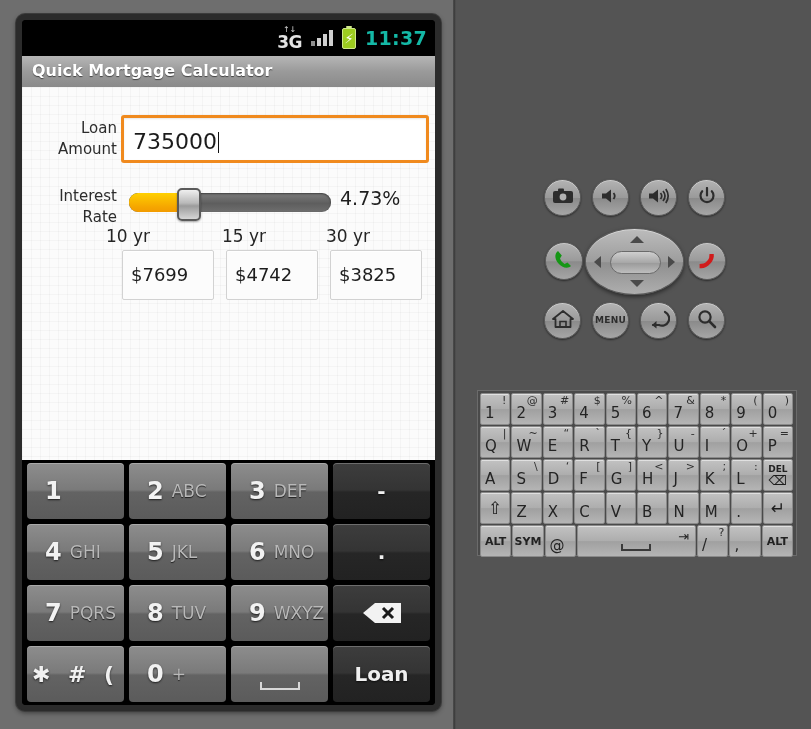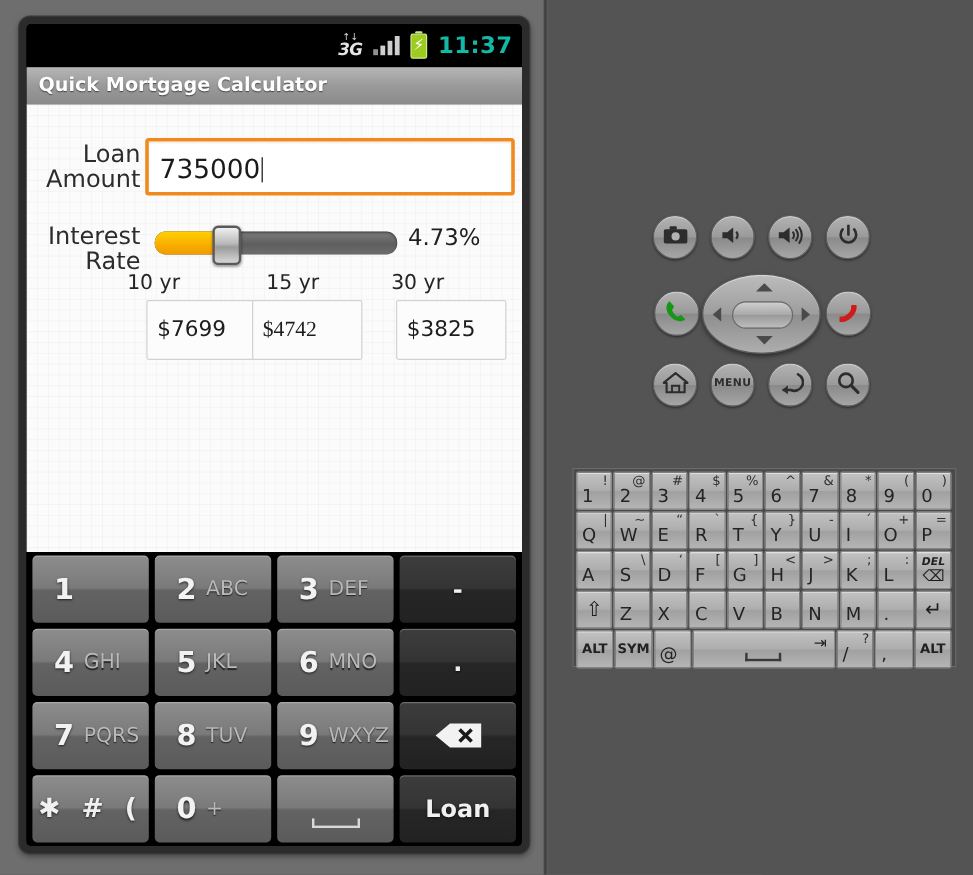--- a/index.html
+++ b/index.html
@@ -21,21 +21,21 @@
   .device{position:absolute;left:16px;top:14px;width:425px;height:697px;
           background:#2b2b2b;border-radius:9px;
           box-shadow:0 0 0 1px #3c3c3c, 0 2px 5px rgba(0,0,0,.45);}
   .device-inner{position:absolute;left:6px;top:6px;width:413px;height:685px;background:#000;border-radius:4px;overflow:hidden;}
 
   
   .statusbar{position:absolute;left:0;top:0;width:413px;height:36px;background:#000;}
   .sb-icons{position:absolute;right:8px;top:0;height:36px;display:flex;align-items:center;gap:9px;}
   .sig3g{display:flex;flex-direction:column;align-items:center;line-height:1;}
   .sig3g .arrows{font-size:8px;color:#d8d8d8;letter-spacing:0px;height:8px;}
-  .sig3g .g3{font-size:14px;font-weight:bold;color:#e4e4e4;letter-spacing:-.5px;font-style:italic;}
+  .sig3g .g3{font-size:17px;font-weight:bold;color:#e4e4e4;letter-spacing:-.5px;}
   .bars{display:flex;align-items:flex-end;gap:2px;height:16px;}
   .bars i{display:block;width:4px;background:#cfcfcf;}
   .bars i:nth-child(1){height:5px;background:#8f8f8f;}
   .bars i:nth-child(2){height:8px;}
   .bars i:nth-child(3){height:12px;}
   .bars i:nth-child(4){height:16px;}
   .batt{position:relative;width:12px;height:19px;background:#9ccc1f;border-radius:2px;border:1px solid #cfe88a;}
   .batt:before{content:"";position:absolute;left:3px;top:-3px;width:6px;height:2px;background:#cfe88a;border-radius:1px;}
   .batt .bolt{position:absolute;left:0;top:0;width:12px;height:19px;display:flex;align-items:center;justify-content:center;
               color:#ffffff;font-size:13px;line-height:1;font-weight:bold;}
@@ -47,21 +47,21 @@
             border-bottom:1px solid #6d6d6d;}
   .titlebar span{position:absolute;left:10px;top:5px;font-size:16px;font-weight:bold;color:#fff;
                  text-shadow:0 1px 1px rgba(0,0,0,.55);}
 
   
   .appbody{position:absolute;left:0;top:67px;width:413px;height:373px;background:#fbfbfb;
            background-image:
              linear-gradient(to right,rgba(0,0,0,.028) 1px,transparent 1px),
              linear-gradient(to bottom,rgba(0,0,0,.028) 1px,transparent 1px);
            background-size:9px 9px;}
-  .lbl{font-size:20px;color:#2c2c2c;text-align:right;line-height:21px;}
+  .lbl{font-size:15px;color:#2c2c2c;text-align:right;line-height:21px;}
 
   
   .loan-label{position:absolute;left:8px;top:31px;width:87px;}
   .loan-field{position:absolute;left:99px;top:28px;width:308px;height:48px;
               background:#fff;border:3px solid #f08a1e;border-radius:3px;box-sizing:border-box;
               box-shadow:inset 0 1px 2px rgba(0,0,0,.10);}
   .loan-field .val{position:absolute;left:9px;top:11px;font-size:22px;color:#1b1b1b;}
   .caret{display:inline-block;width:1px;height:21px;background:#111;vertical-align:-4px;margin-left:1px;}
 
   
@@ -80,21 +80,21 @@
   
   .term{position:absolute;top:139px;font-size:17px;color:#242424;text-align:center;width:92px;}
   .t1{left:60px;} .t2{left:176px;} .t3{left:280px;}
 
   
   .pay-label{position:absolute;left:8px;top:167px;width:87px;}
   .paybox{position:absolute;top:163px;width:92px;height:50px;background:#fcfcfc;
           border:1px solid #d2d2d2;box-sizing:border-box;border-radius:2px;
           box-shadow:inset 0 1px 1px rgba(255,255,255,.9);}
   .paybox span{position:absolute;left:8px;top:13px;font-size:18px;color:#1d1d1d;}
-  .p1{left:100px;} .p2{left:188px;font-family:Liberation Serif, serif;} .p3{left:308px;}
+  .p1{left:100px;} .p2{left:204px;} .p3{left:308px;}
 
   
   .keypad{position:absolute;left:0;top:440px;width:413px;height:245px;background:#000;padding-top:2px;box-sizing:border-box;}
   .kp-row{position:absolute;left:0;width:413px;height:56px;display:flex;}
   .kr0{top:3px;} .kr1{top:64px;} .kr2{top:125px;} .kr3{top:186px;}
   .key{position:relative;height:56px;margin-right:5px;border-radius:4px;
        background:linear-gradient(180deg,#8d8d8d,#7a7a7a 48%,#636363 52%,#5b5b5b);
        box-shadow:inset 0 1px 0 rgba(255,255,255,.25), 0 1px 1px rgba(0,0,0,.6);
        display:flex;align-items:center;}
   .key.dark{background:linear-gradient(180deg,#3d3d3d,#343434 48%,#262626 52%,#222);}
@@ -142,21 +142,21 @@
   .qk{position:relative;flex:1;margin-right:1px;border-radius:2px;
       background:linear-gradient(180deg,#c2c2c2,#adadad 50%,#a0a0a0 52%,#b5b5b5);
       border:1px solid #8a8a8a;box-sizing:border-box;
       box-shadow:inset 0 1px 0 rgba(255,255,255,.5);}
   .qk .main{position:absolute;left:4px;bottom:3px;font-size:15px;color:#242424;line-height:1;}
   .qk .alt{position:absolute;right:3px;top:1px;font-size:11px;color:#2f2f2f;line-height:1;}
   .qk .cc{position:absolute;left:0;right:0;top:50%;transform:translateY(-50%);text-align:center;
           font-size:11px;font-weight:bold;color:#222;}
   .qk .big{position:absolute;left:0;right:0;top:50%;transform:translateY(-50%);text-align:center;
           font-size:17px;color:#1d1d1d;}
-  .qk.del .cc{top:4px;transform:none;font-size:9px;font-style:italic;}
+  .qk.del .cc{top:4px;transform:none;font-size:9px;}
   .qk.del .dl{position:absolute;left:0;right:0;bottom:2px;text-align:center;font-size:13px;color:#1d1d1d;}
   .qk .qspace{position:absolute;left:50%;bottom:5px;transform:translateX(-50%);width:26px;height:5px;
               border:2px solid #3a3a3a;border-top:none;}
   .qk .tab{position:absolute;right:6px;top:3px;font-size:13px;color:#242424;}
 </style>
 </head>
 <body>
 
 <div class="root">
 

